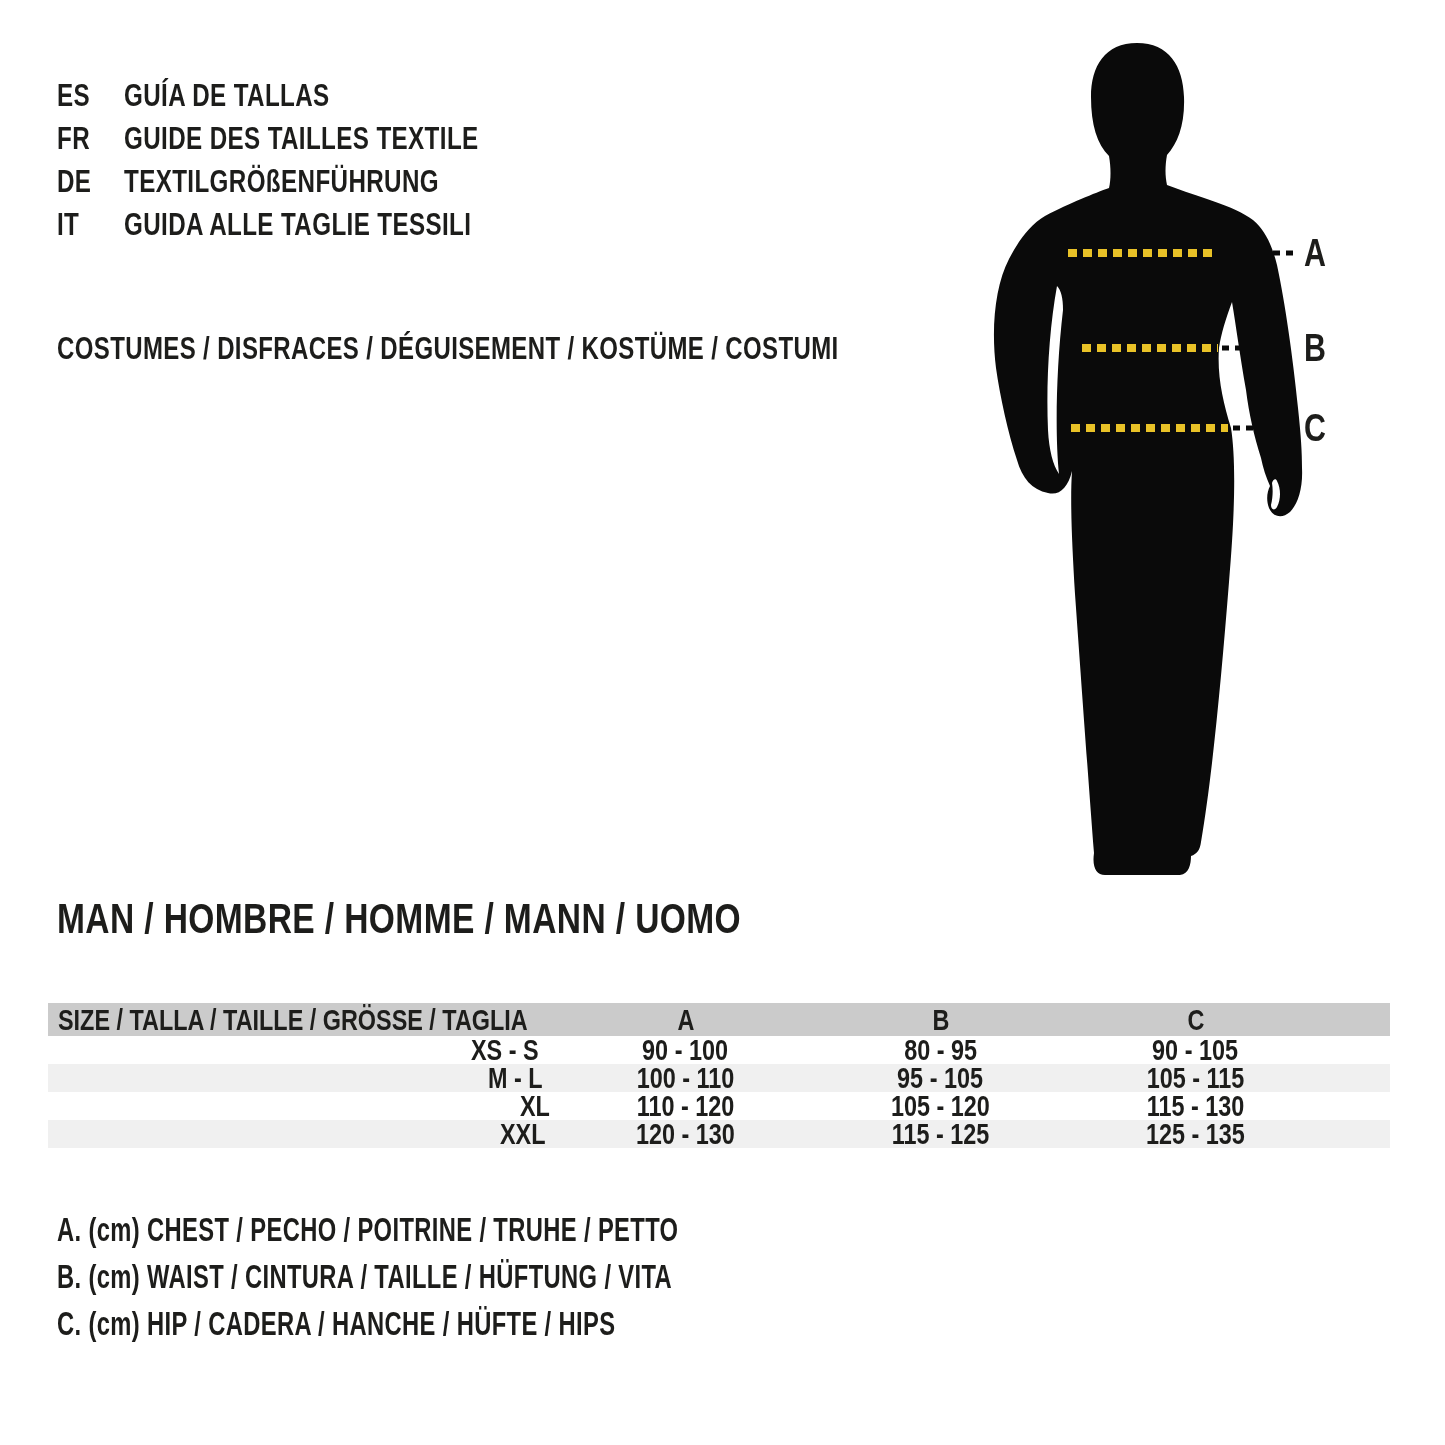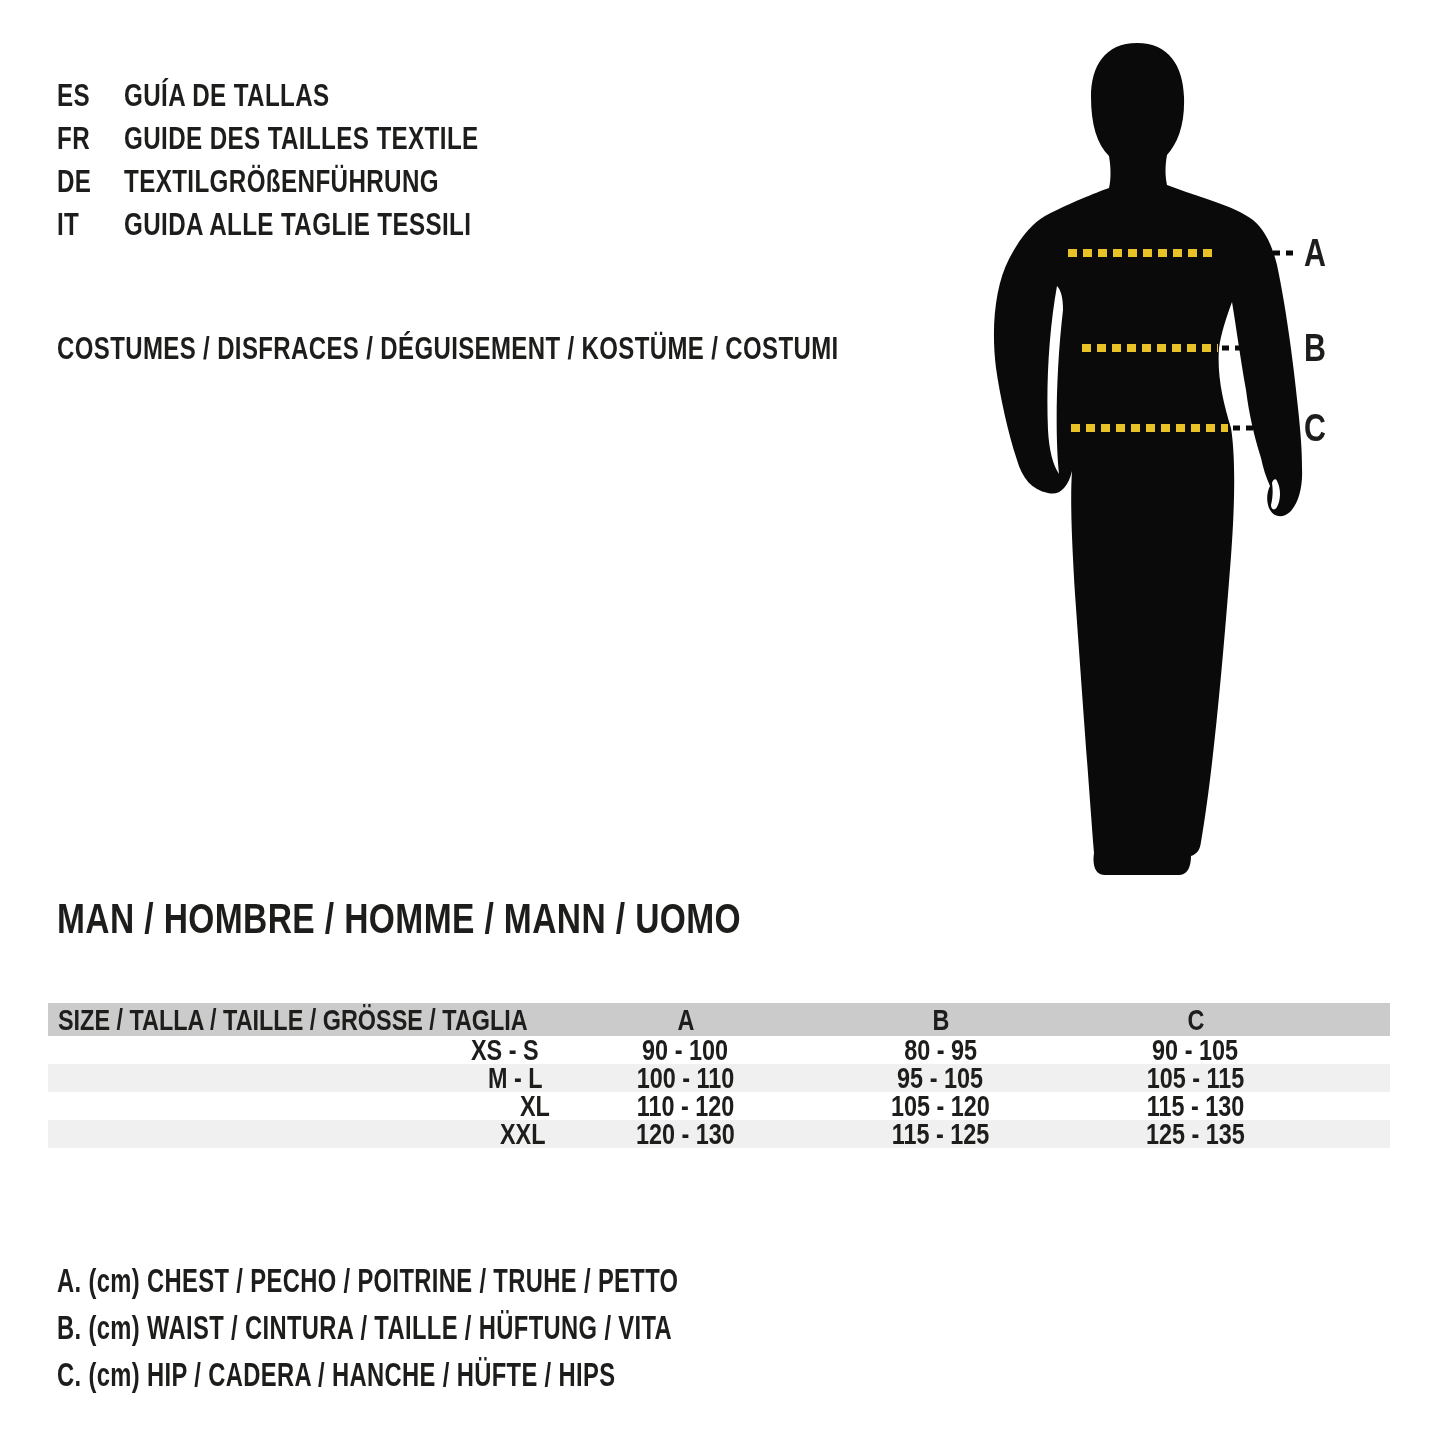--- a/index.html
+++ b/index.html
@@ -33,21 +33,21 @@
 
   
   .table-title{position:absolute;left:57px;top:900px;font-size:43px;font-weight:600;line-height:36px;letter-spacing:.5px;}
   .size-table{position:absolute;left:48px;top:1003px;width:1342px;font-size:30px;font-weight:600;}
   .t-row{display:flex;align-items:center;height:28px;}
   .t-row.t-header{height:33px;}
   .col-size{width:38%;flex:0 0 38%;padding-left:10px;box-sizing:border-box;text-align:right;}
   .col-val{width:19%;flex:0 0 19%;text-align:center;}
 
   
-  .legend{position:absolute;left:57px;top:1257px;}
+  .legend{position:absolute;left:57px;top:1206px;}
   .legend-line{height:47px;display:flex;align-items:center;font-size:33px;font-weight:600;letter-spacing:.5px;}
   .legend-line .cx{transform:scaleX(.72);}
 </style>
 </head>
 <body>
 
 <div class="canvas">
 
   <div class="lang-list">
     <div class="lang-row">

